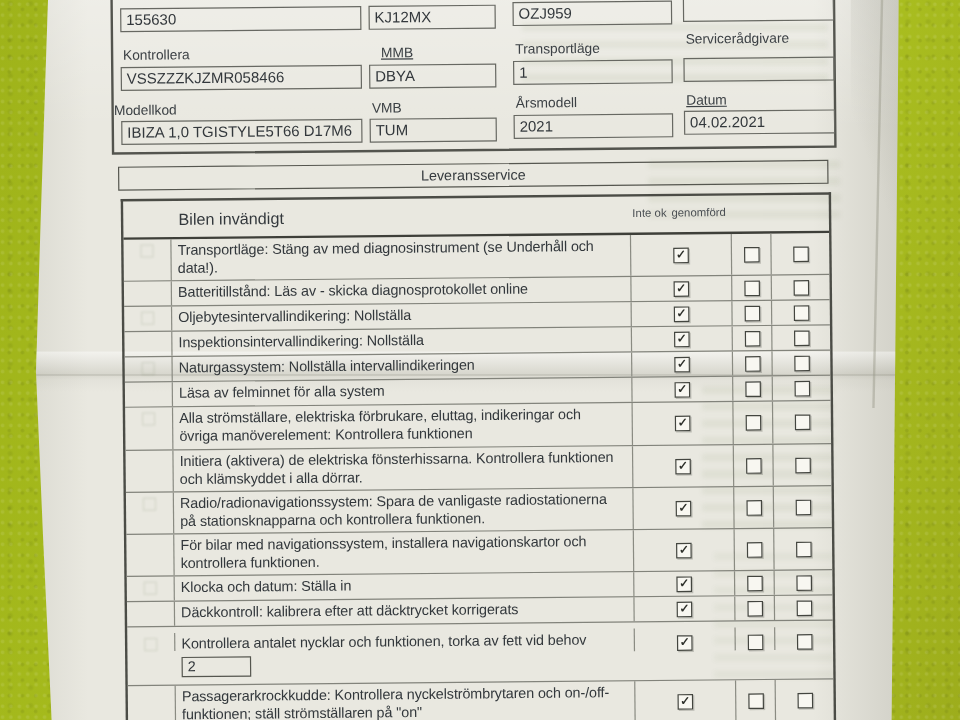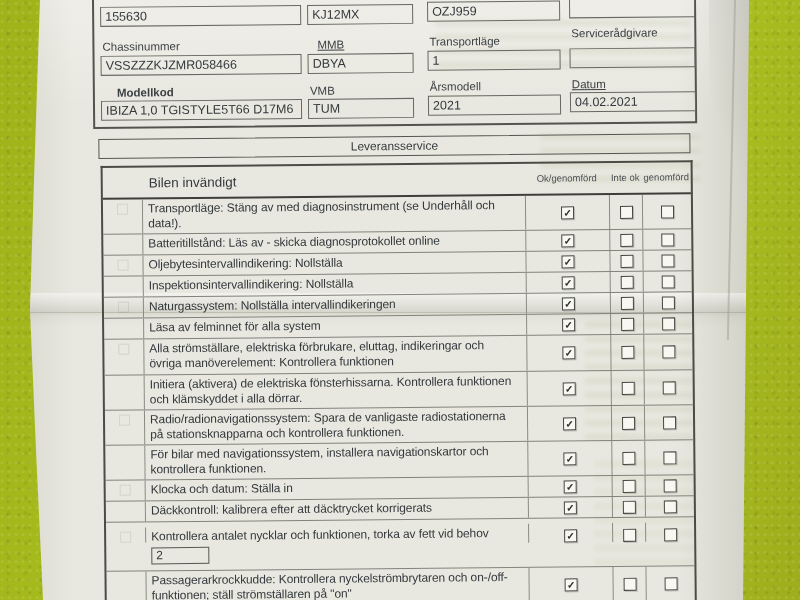--- a/index.html
+++ b/index.html
@@ -92,45 +92,44 @@
 
 <div class="form">
 
   <div class="vehicle-section">
 
     <div class="vfield-box" style="left:6px;top:16px;width:195px;">155630</div>
     <div class="vfield-box" style="left:213px;top:16px;width:100px;">KJ12MX</div>
     <div class="vfield-box" style="left:333px;top:14px;width:127px;">OZJ959</div>
     <div class="vfield-box" style="left:475px;top:12px;width:120px;"></div>
 
-    <div class="vfield-label" style="left:8px;top:50px;">Chassinummer</div>
+    <div class="vfield-label" style="left:8px;top:50px;">Kontrollera</div>
     <div class="vfield-label" style="left:223px;top:50px;text-decoration:underline;">MMB</div>
     <div class="vfield-label" style="left:335px;top:48px;">Transportläge</div>
     <div class="vfield-label" style="left:477px;top:41px;">Servicerådgivare</div>
     <div class="vfield-box" style="left:6px;top:65px;width:195px;">VSSZZZKJZMR058466</div>
     <div class="vfield-box" style="left:213px;top:65px;width:100px;">DBYA</div>
     <div class="vfield-box" style="left:333px;top:63px;width:127px;">1</div>
     <div class="vfield-box" style="left:475px;top:62px;width:120px;"></div>
 
-    <div class="vfield-label" style="left:22px;top:96px;font-weight:bold;">Modellkod</div>
+    <div class="vfield-label" style="left:0;top:96px;">Modellkod</div>
     <div class="vfield-label" style="left:215px;top:96px;">VMB</div>
     <div class="vfield-label" style="left:335px;top:93px;">Årsmodell</div>
     <div class="vfield-label" style="left:477px;top:92px;text-decoration:underline;">Datum</div>
     <div class="vfield-box" style="left:6px;top:110px;width:195px;">IBIZA 1,0 TGISTYLE5T66 D17M6</div>
     <div class="vfield-box" style="left:213px;top:110px;width:100px;">TUM</div>
     <div class="vfield-box" style="left:333px;top:108px;width:127px;">2021</div>
     <div class="vfield-box" style="left:475px;top:106px;width:120px;">04.02.2021</div>
   </div>
 
   <div class="title-box">Leveransservice</div>
 
   <div class="table">
     <div class="hrow">
       <div class="h-desc">Bilen invändigt</div>
-      <div class="h-col" style="width:84px;">Ok/genomförd</div>
       <div class="h-col" style="width:33px;text-align:right;">Inte ok</div>
       <div class="h-col" style="width:49px;">genomförd</div>
     </div>
 
     <div class="row h33">
       <div class="c-narrow">
           <div class="ghost-box"></div>
         </div>
       <div class="c-desc">Transportläge: Stäng av med diagnosinstrument (se Underhåll och data!).</div>
       <div class="c-chk w-ok">

